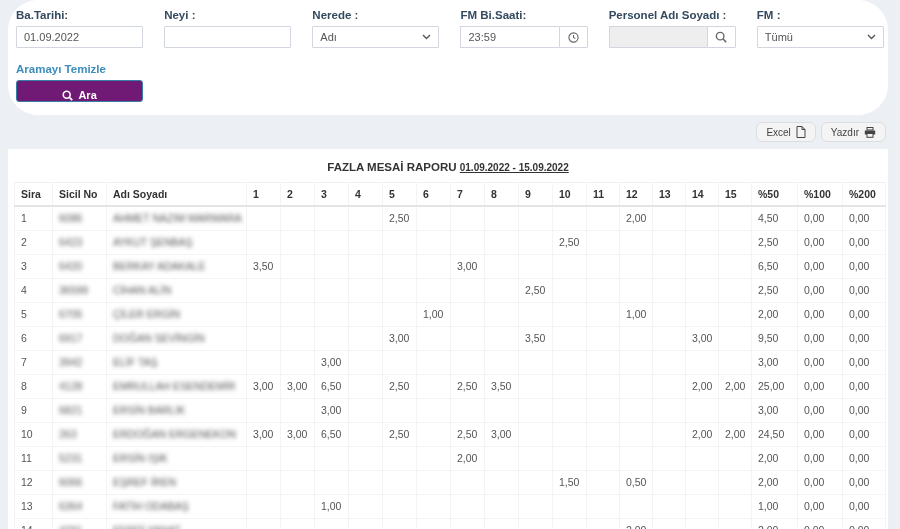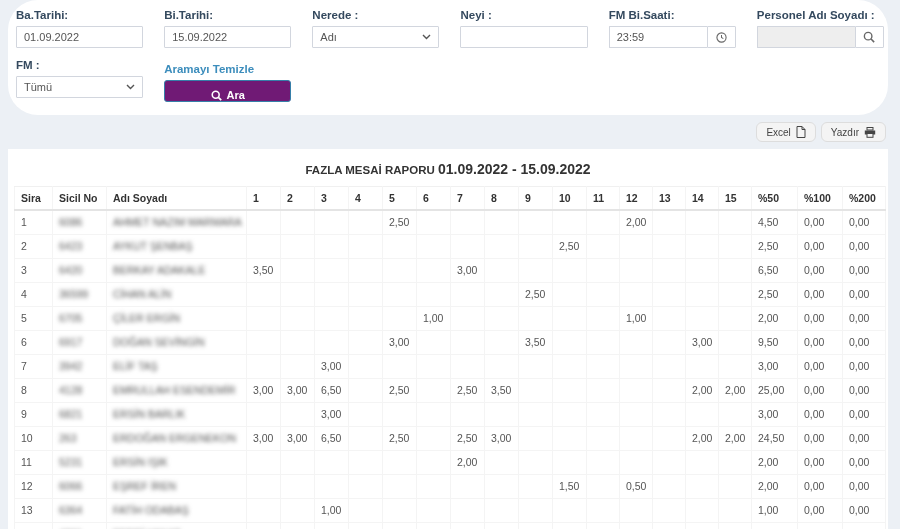--- a/index.html
+++ b/index.html
@@ -97,21 +97,21 @@
     padding:7px 6px 10px 6px;
     min-height:400px;
   }
   .report-title {
     text-align:center;
     font-weight:bold;
     color:#333;
     font-size:11.5px;
     padding:5px 0 9px 0;
   }
-  .report-title .dates { font-size:14px; }
+  .report-title .dates { font-size:10px;text-decoration:underline; }
   table.report {
     width:100%;
     border-collapse:collapse;
     table-layout:fixed;
     font-size:10.5px;
   }
   table.report th {
     text-align:left;
     font-weight:bold;
     color:#333;
@@ -135,37 +135,33 @@
 <body>
 
 <div class="form-panel">
   <div class="filters">
 
     <div class="field">
       <label>Ba.Tarihi:</label>
       <input class="control" value="01.09.2022" style="">
     </div>
     <div class="field">
-      <label>Bi.Tarihi:</label>
-      <input class="control" value="15.09.2022" style="">
+      <label>Neyi :</label>
+      <input class="control" value="" style="">
     </div>
     <div class="field">
       <label>Nerede :</label>
       <div class="control selectbox">
         <span>Adı</span>
         <span class="chev">
           <svg class="icon-svg" width="9" height="6" viewBox="0 0 9 6">
               <polyline points="1,1 4.5,4.5 8,1" fill="none" stroke="currentColor" stroke-width="1.4"></polyline>
             </svg>
         </span>
       </div>
-    </div>
-    <div class="field">
-      <label>Neyi :</label>
-      <input class="control" value="" style="">
     </div>
     <div class="field">
       <label>FM Bi.Saati:</label>
       <div class="input-group">
         <input class="control" value="23:59" style="">
         <span class="addon">
           <svg class="icon-svg" width="11" height="11" viewBox="0 0 12 12">
               <circle cx="6" cy="6" r="5" fill="none" stroke="currentColor" stroke-width="1.2"></circle>
               <polyline points="6,3.2 6,6 8,7.2" fill="none" stroke="currentColor" stroke-width="1.1"></polyline>
             </svg>

